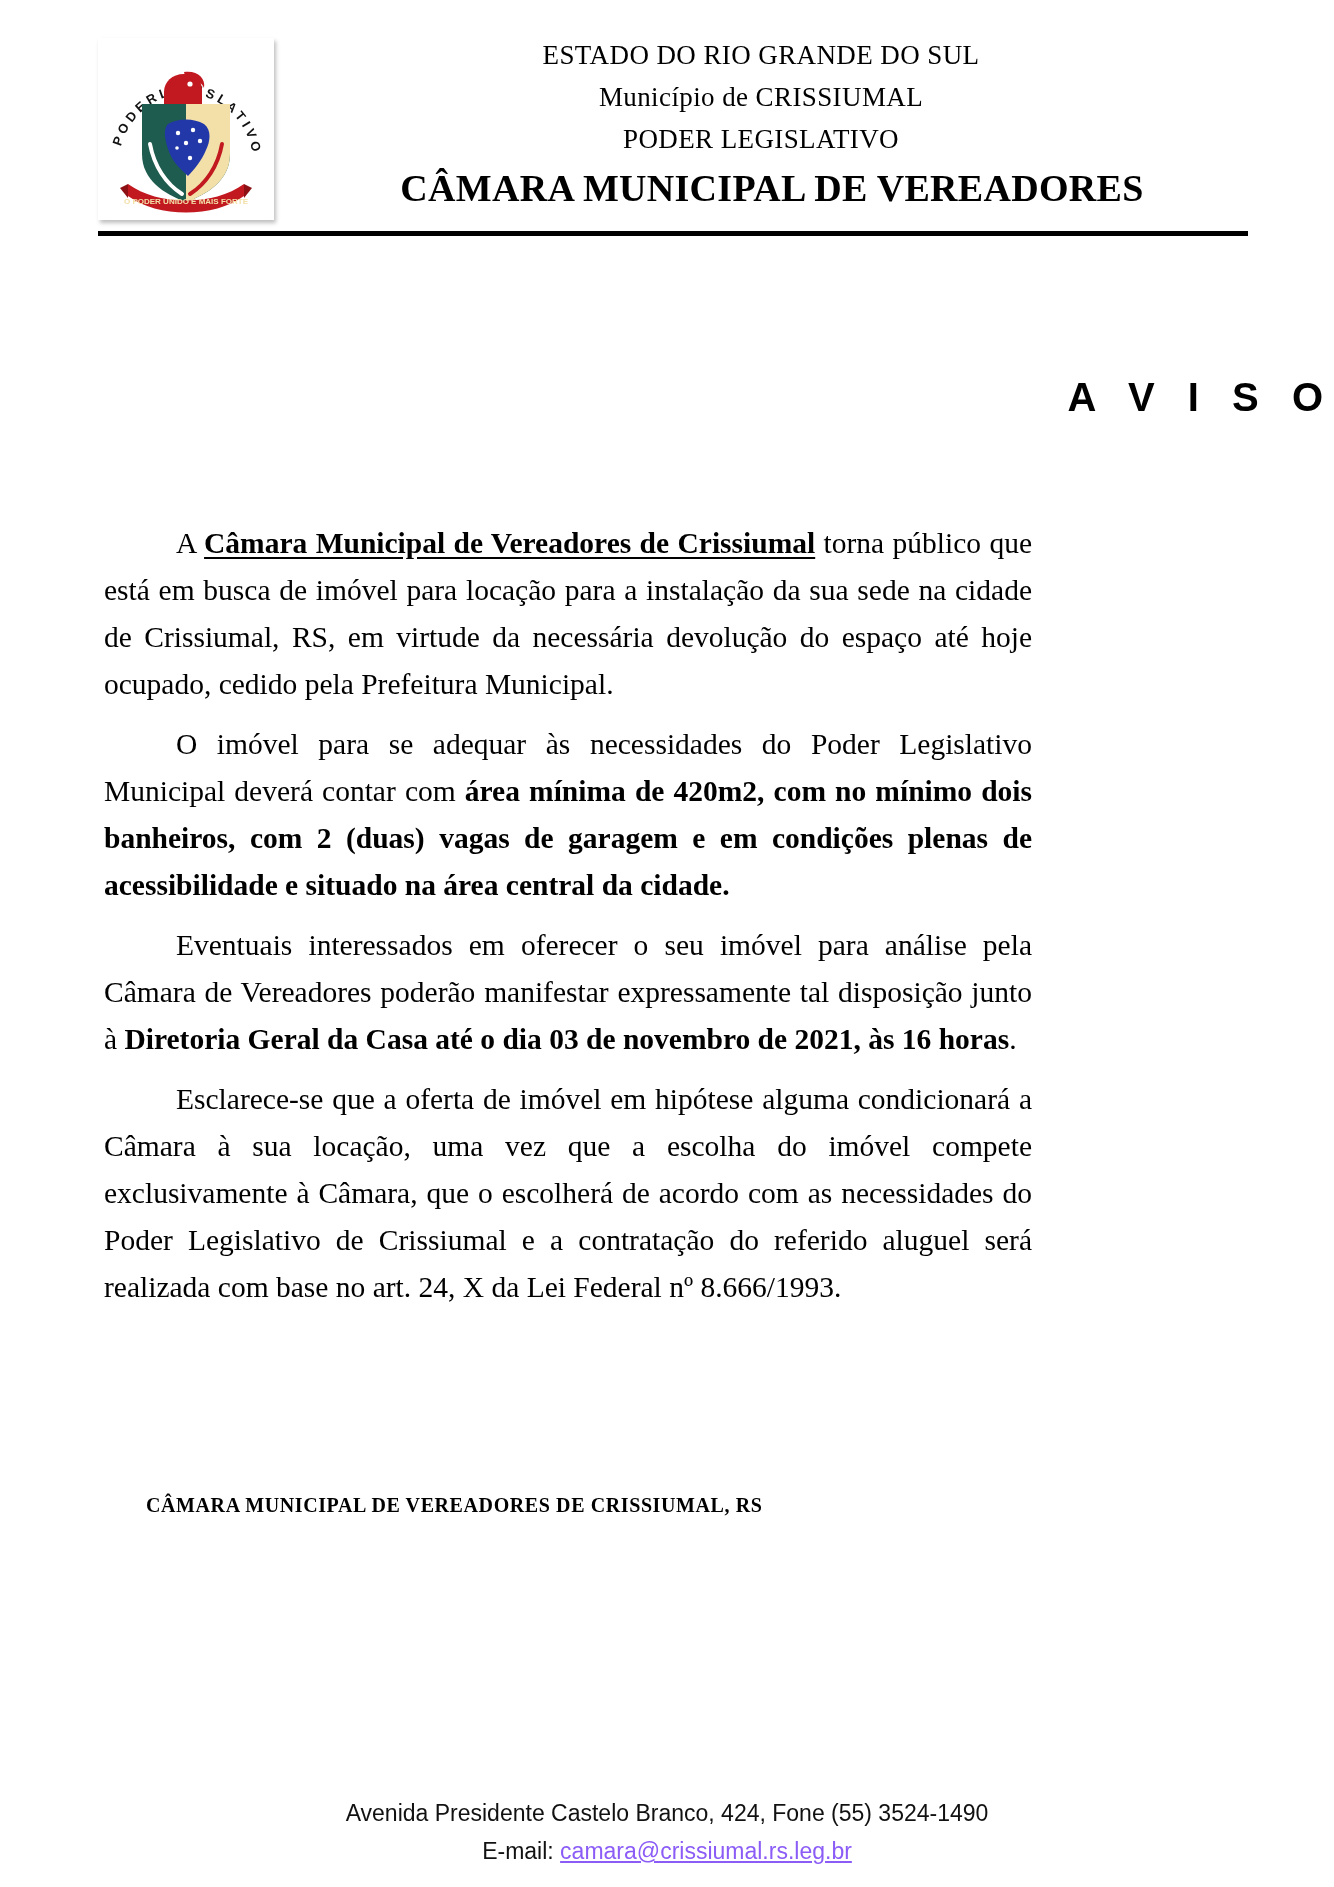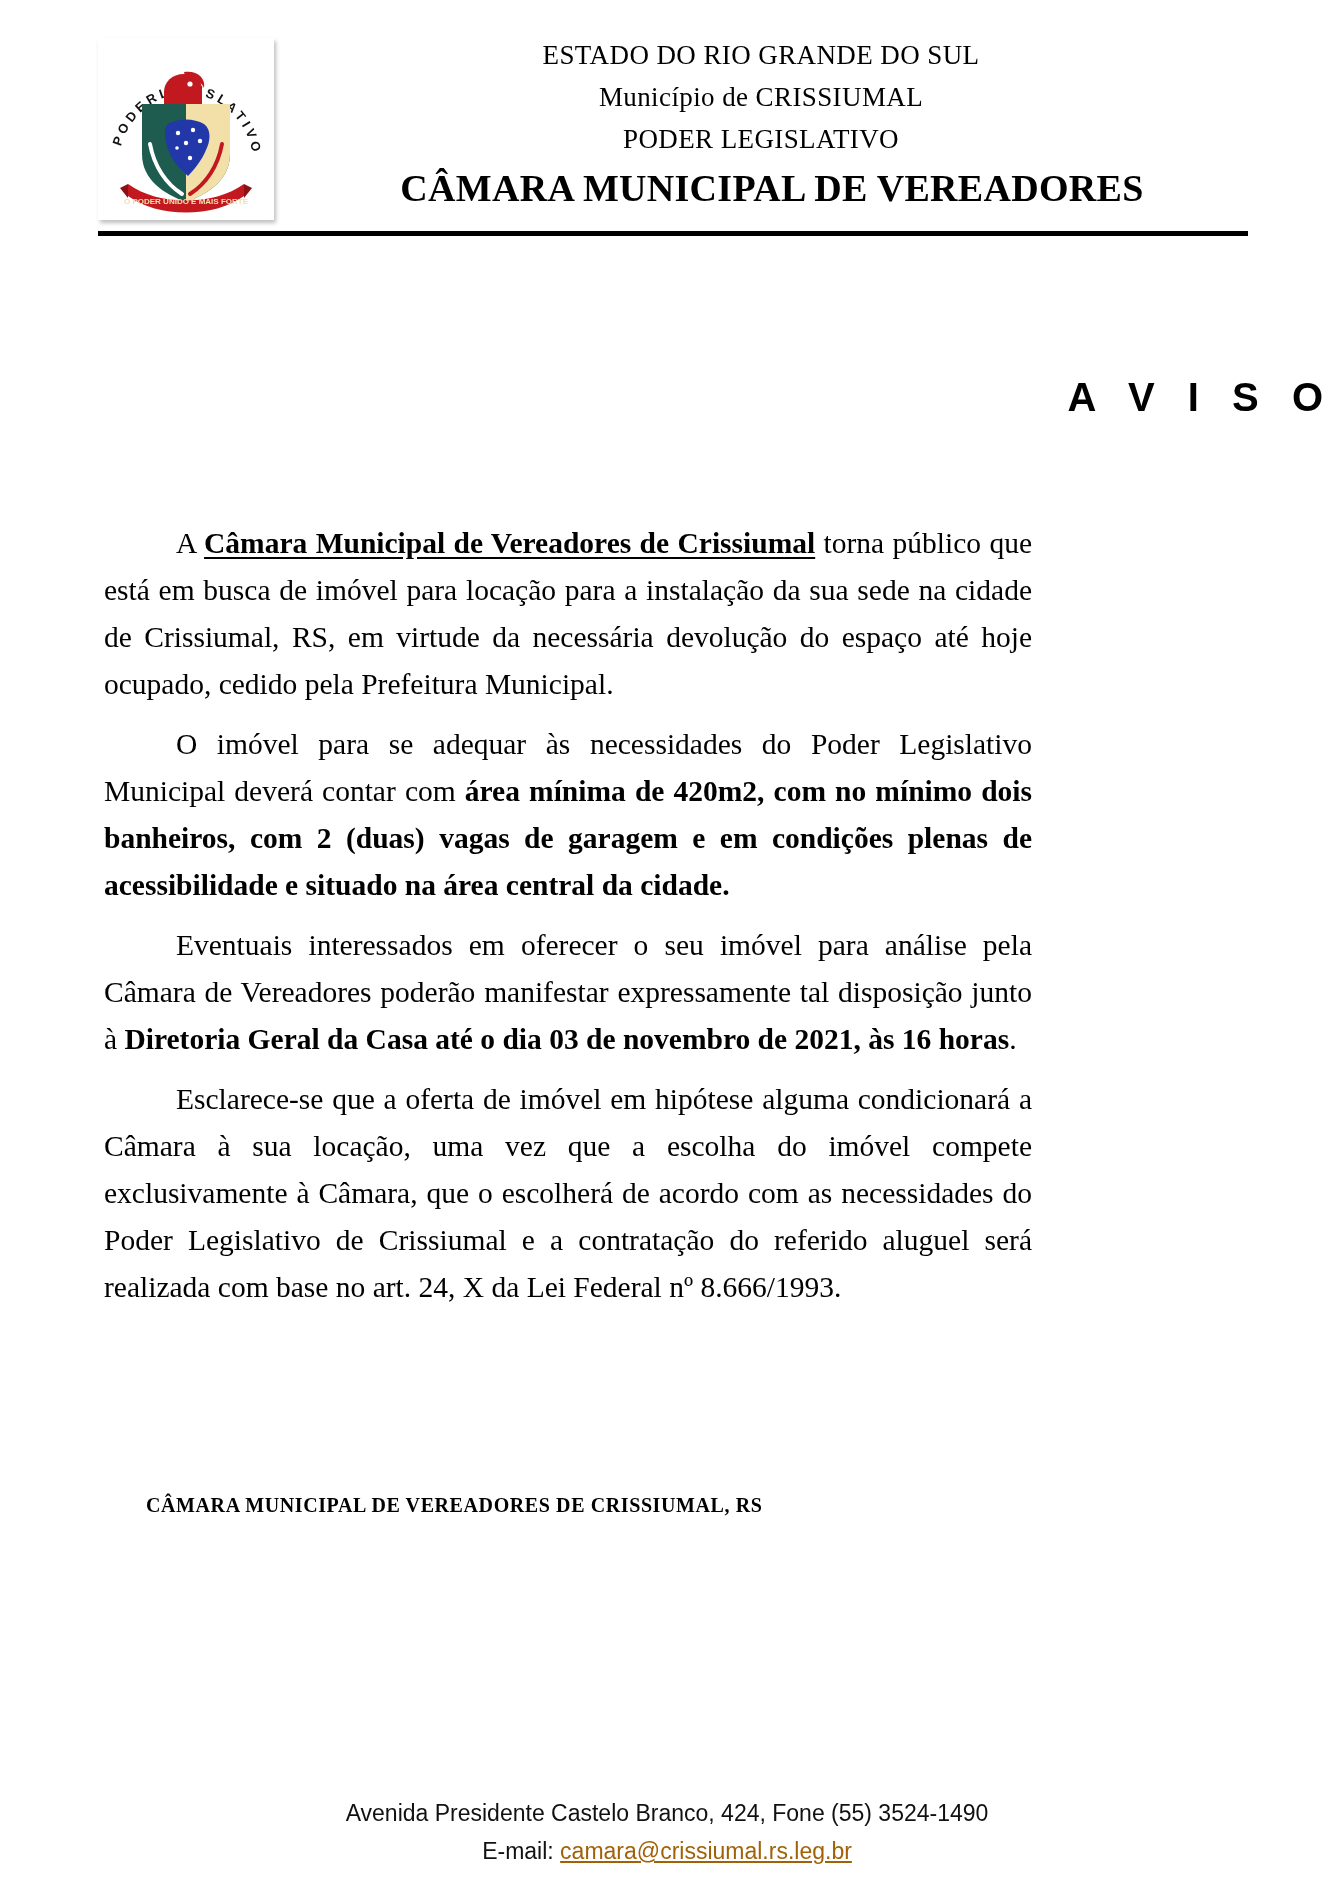--- a/index.html
+++ b/index.html
@@ -124,21 +124,21 @@
     right: 0;
     top: 1772px;
     text-align: center;
     font-family: "Liberation Sans", "DejaVu Sans", sans-serif;
     font-size: 23px;
     line-height: 38px;
     color: #111;
     margin-top: 22px;
   }
   .footer a {
-    color: #a16207;
+    color: #8b5cf6;
     text-decoration: underline;
   }
   .seal {
     position: absolute;
     left: 1112px;
     top: 1714px;
     width: 134px;
     height: 108px;
   }
   .seal svg { display:block; width:100%; height:100%; }

